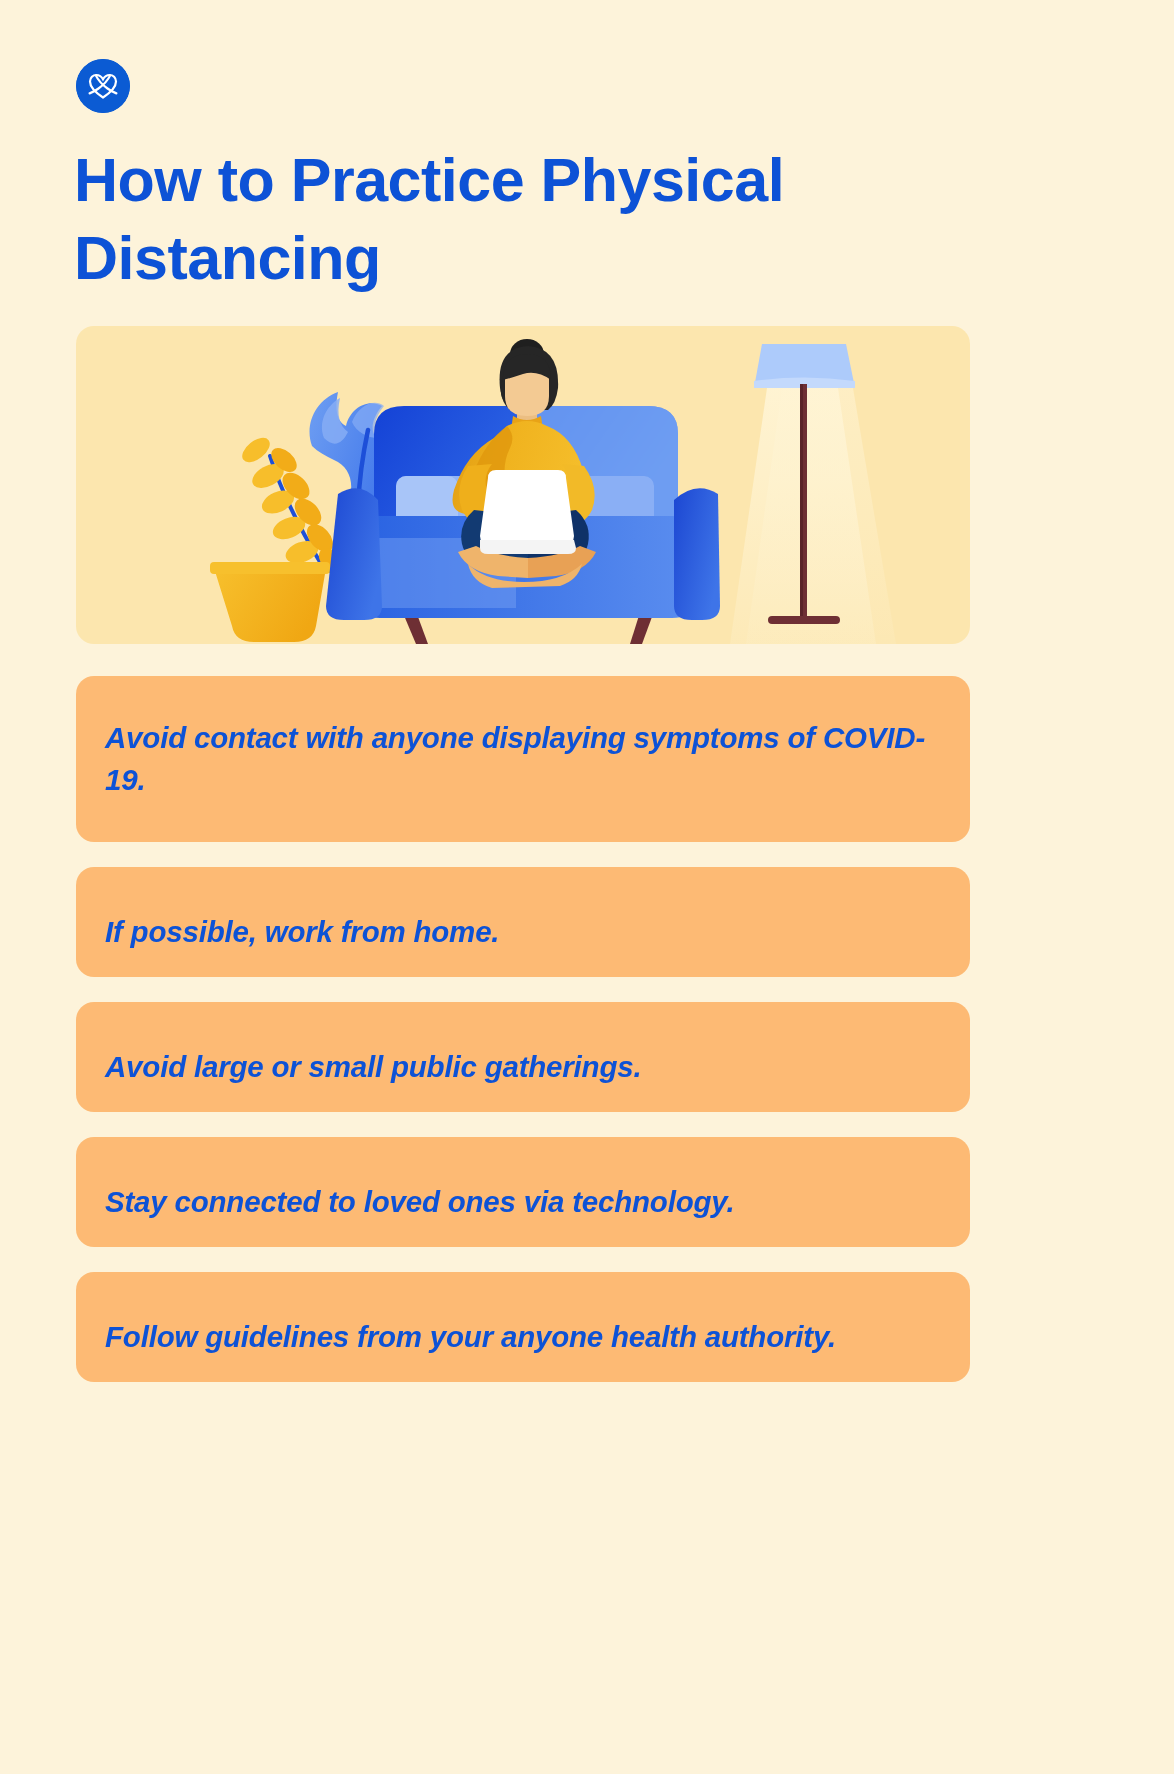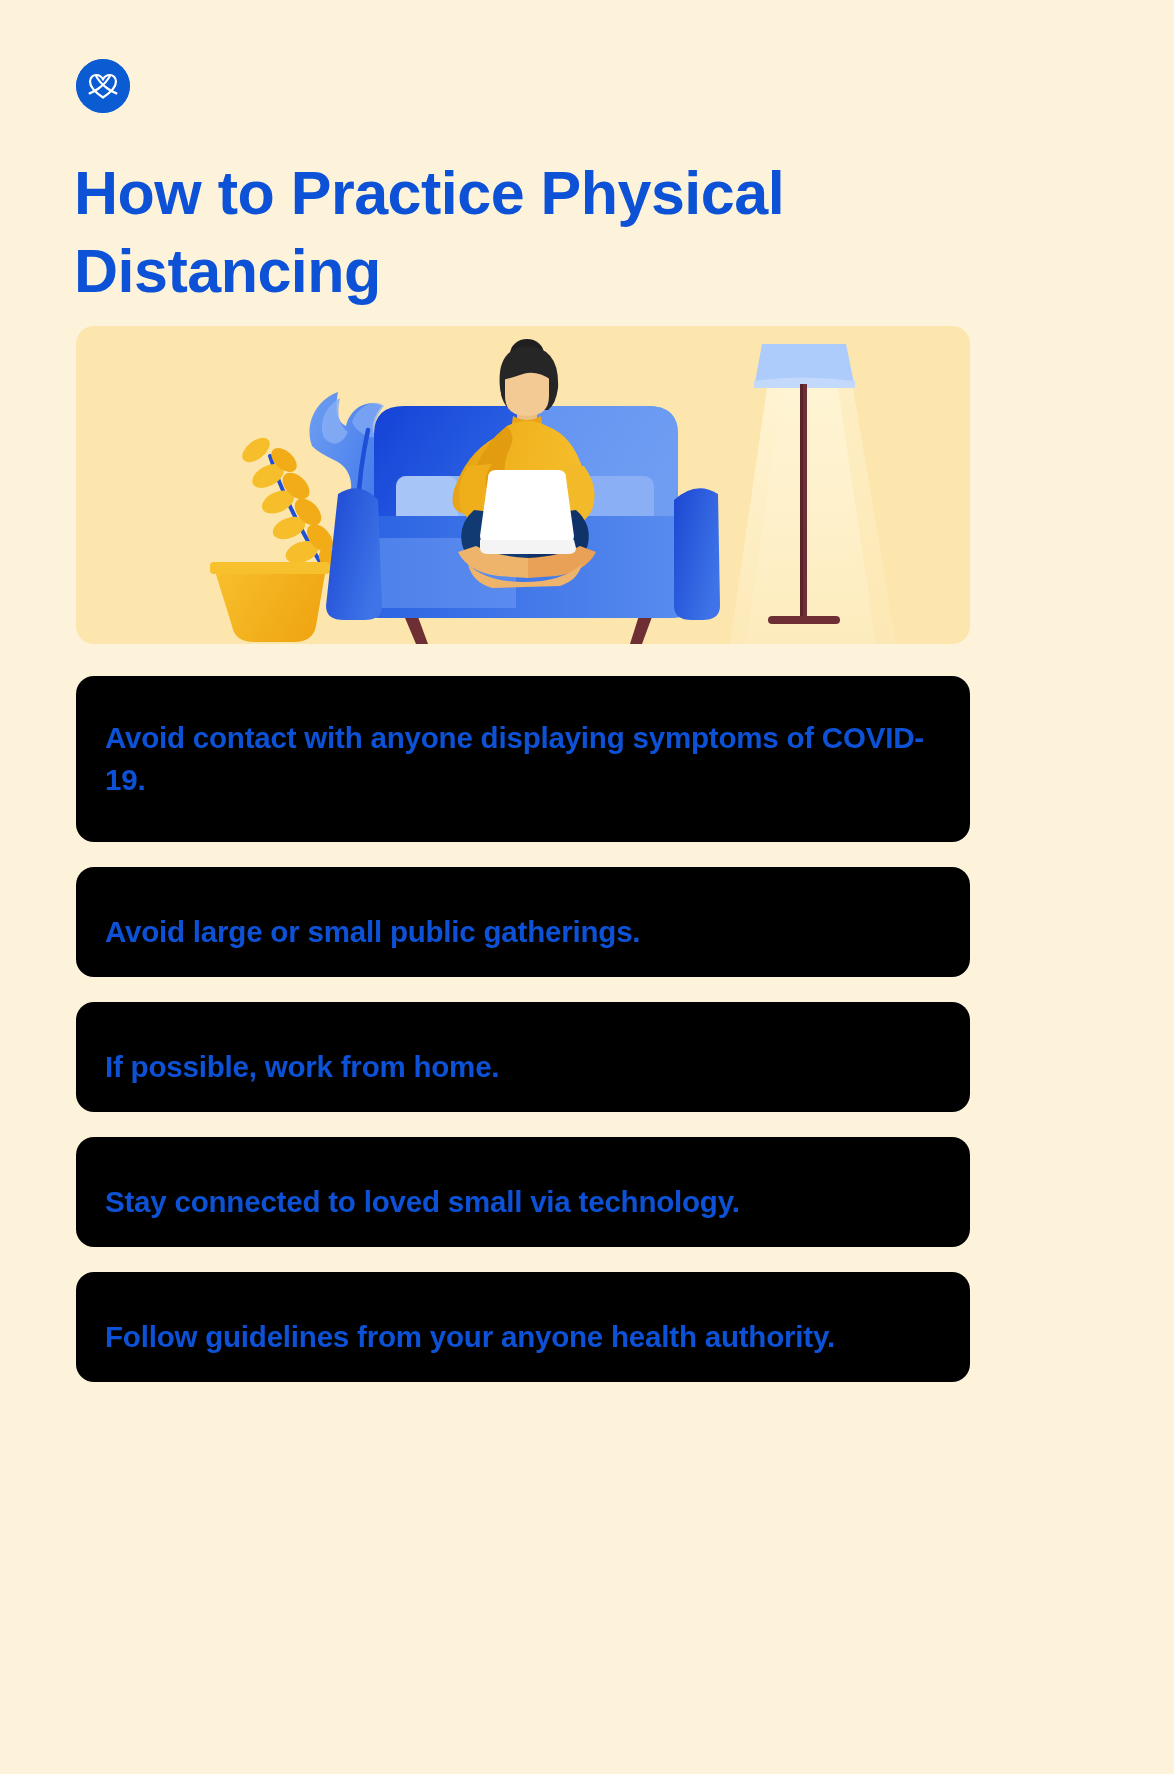--- a/index.html
+++ b/index.html
@@ -34,21 +34,21 @@
     border-radius: 50%;
     background: #0B5BD3;
     overflow: hidden;
   }
   .logo svg { display: block; width: 54px; height: 54px; }
 
   
   .title {
     position: absolute;
     left: 74px;
-    top: 154px;
+    top: 141px;
     width: 840px;
     color: #0D52D6;
     font-size: 61px;
     line-height: 78px;
     font-weight: bold;
     letter-spacing: -0.5px;
     font-family: "Liberation Sans", sans-serif;
   }
 
   
@@ -65,26 +65,27 @@
   .illustration svg { display: block; width: 894px; height: 318px; }
 
   
   .cards {
     position: absolute;
     left: 76px;
     top: 676px;
     width: 894px;
   }
   .card {
-    background: #000000;
+    background: #fdba74;
     border-radius: 18px;
     margin-bottom: 25px;
     padding: 44px 30px 24px 29px;
     display: flex;
     align-items: center;
+    font-style: italic;
   }
   .card.two-line { padding-top: 41px; padding-bottom: 41px; }
   .card-text {
     color: #0D52D6;
     font-size: 29.5px;
     line-height: 42px;
     font-weight: bold;
     letter-spacing: -0.2px;
     max-width: 820px;
   }
@@ -250,29 +251,29 @@
   </div>
 
   <div class="cards">
 
     <div class="card two-line">
       <div class="card-text">Avoid contact with anyone displaying symptoms of COVID-19.</div>
     </div>
 
 
     <div class="card">
+      <div class="card-text">If possible, work from home.</div>
+    </div>
+
+    <div class="card">
       <div class="card-text">Avoid large or small public gatherings.</div>
     </div>
 
     <div class="card">
-      <div class="card-text">If possible, work from home.</div>
-    </div>
-
-    <div class="card">
-      <div class="card-text">Stay connected to loved small via technology.</div>
+      <div class="card-text">Stay connected to loved ones via technology.</div>
     </div>
 
     <div class="card">
       <div class="card-text">Follow guidelines from your anyone health authority.</div>
     </div>
 
   </div>
 
 </div>
 

